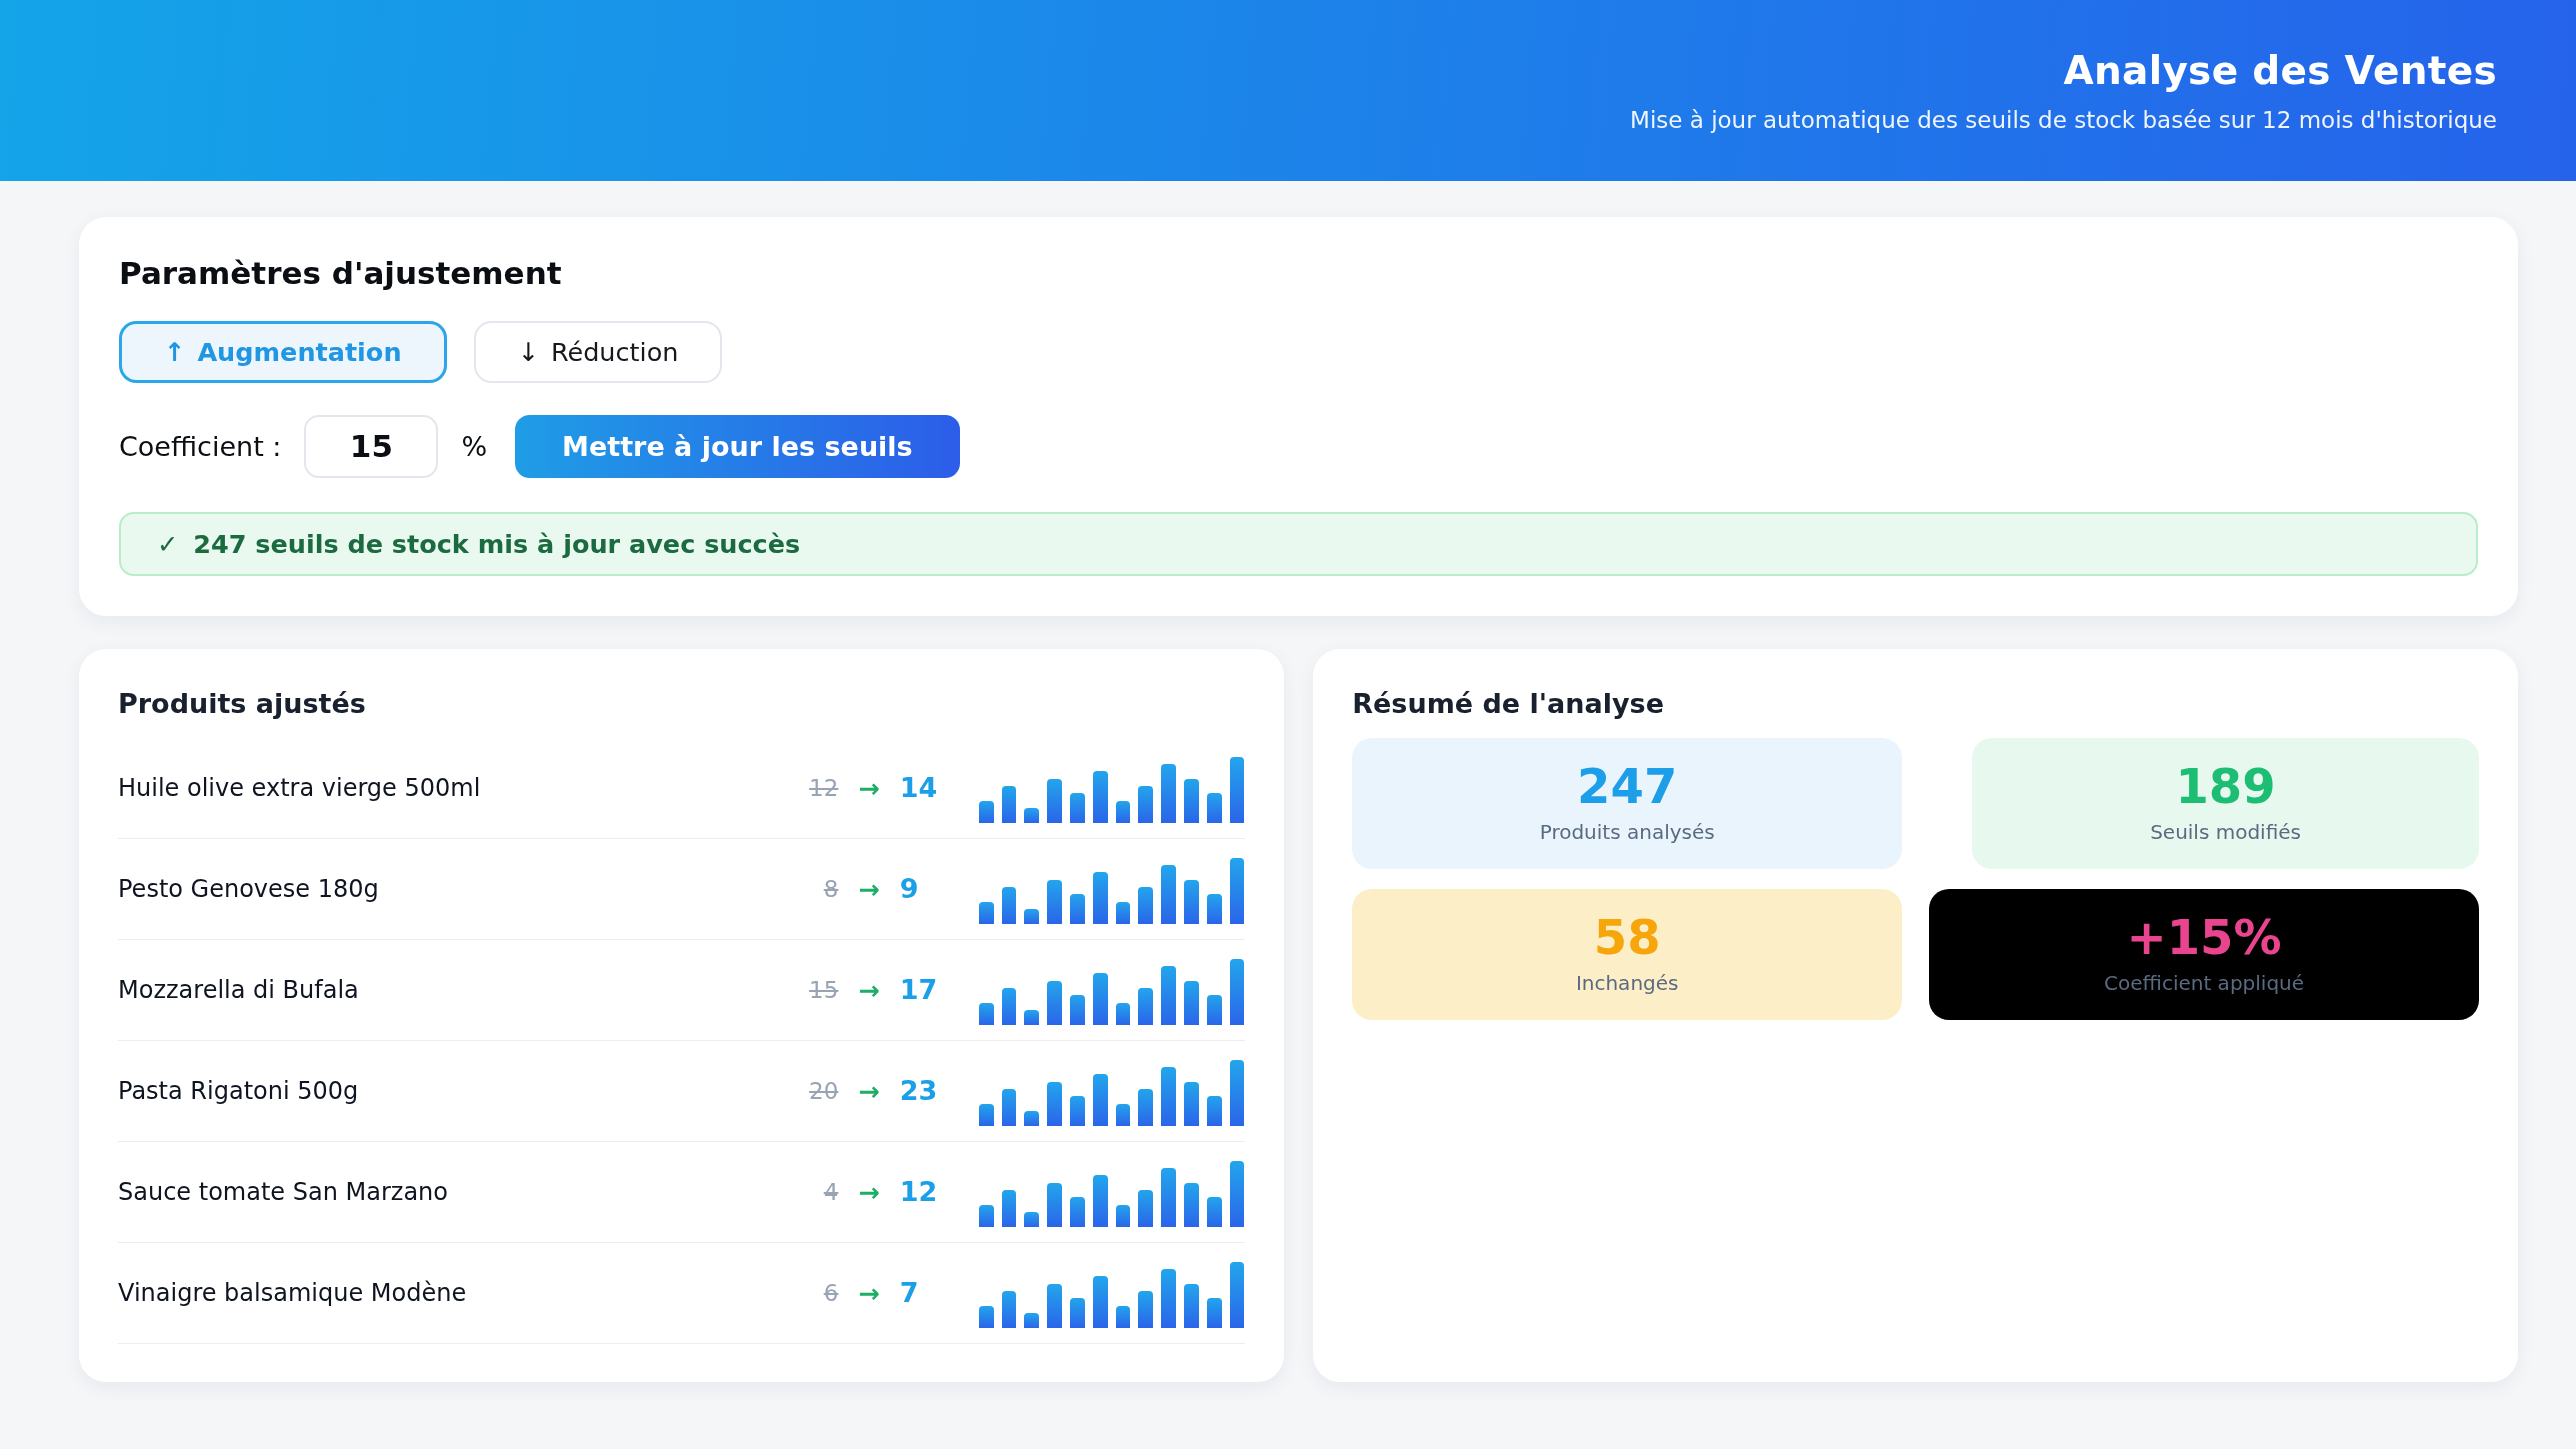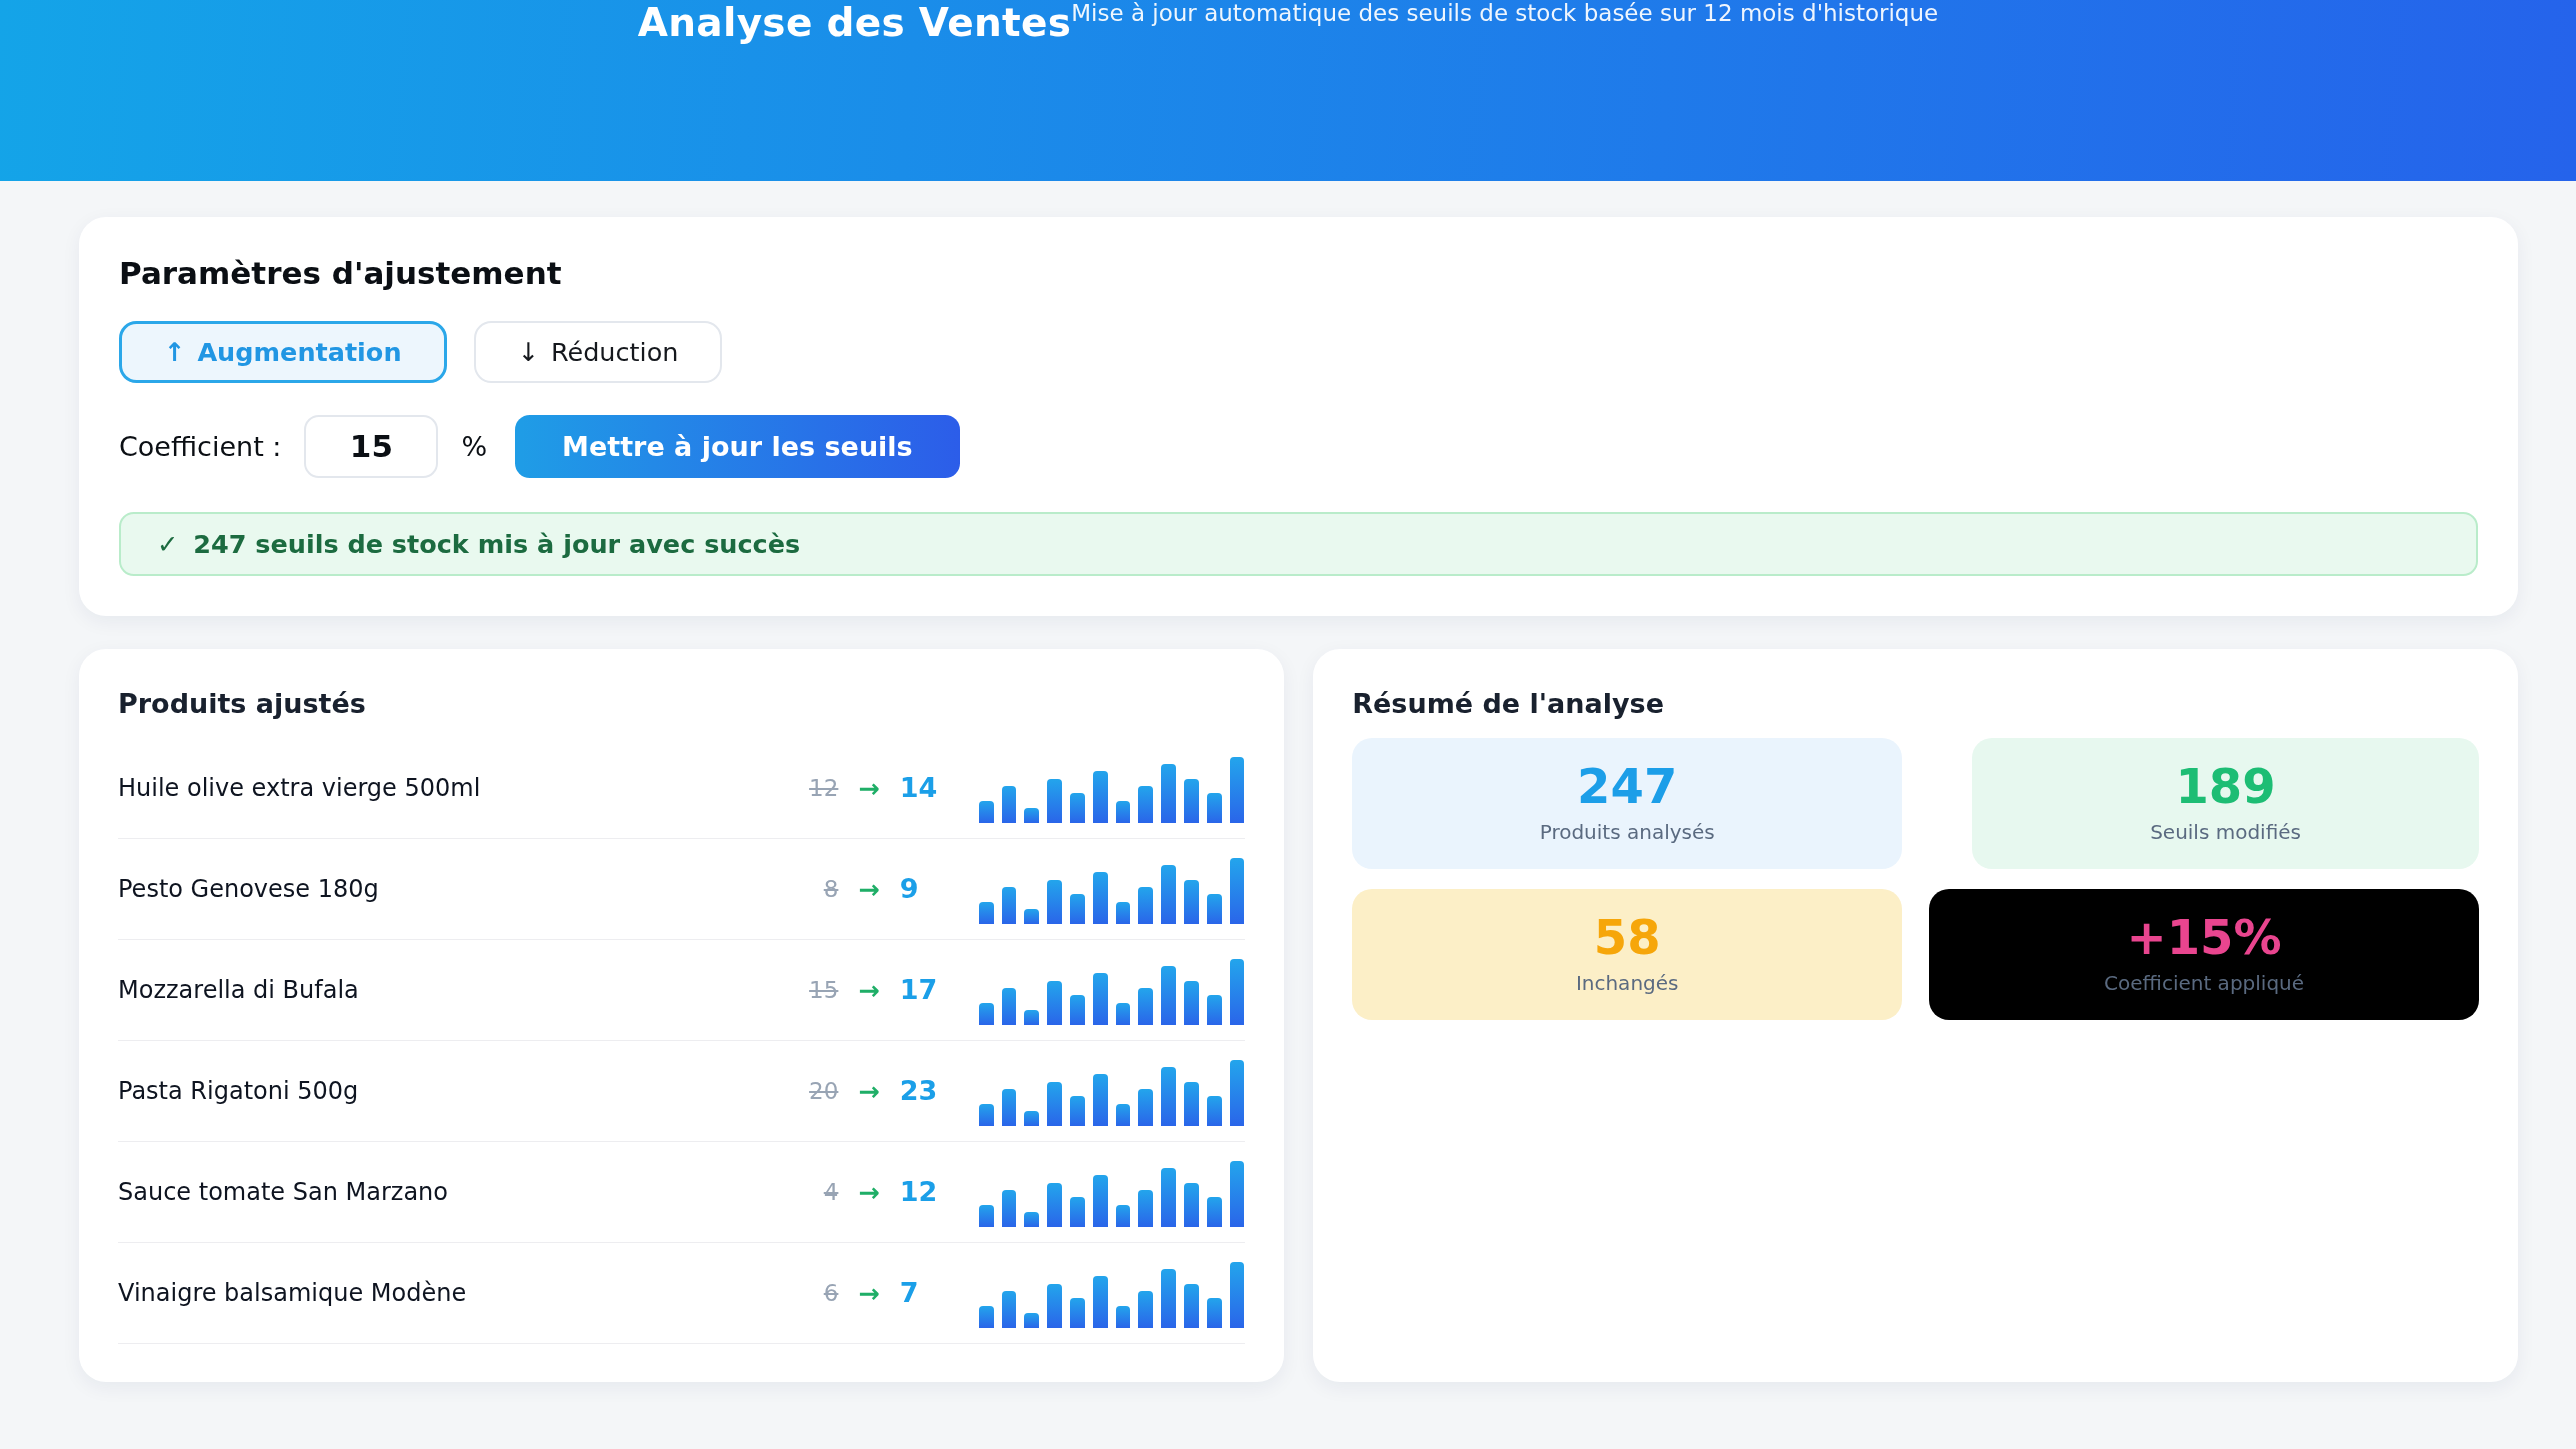--- a/index.html
+++ b/index.html
@@ -10,21 +10,21 @@
     font-family: "DejaVu Sans", "Liberation Sans", sans-serif;
     color: #0e1420;
     overflow: hidden;
   }
 
   
   .header {
     height: 181px;
     background: linear-gradient(95deg, #14a4e8 0%, #2563eb 100%);
     padding: 0 79px;
-    display: flex; flex-direction: row; justify-content: center;
+    display: flex; flex-direction: column; justify-content: center; text-align: right;
   }
   .header-title { font-size: 39px; font-weight: bold; color: #ffffff; margin: 0 0 13.4px 0; letter-spacing: 0.3px; }
   .header-subtitle { font-size: 23px; color: rgba(255,255,255,0.93); margin: 0; font-weight: 400; }
 
   
   .main { padding: 36px 58px 0 79px; }
   .card {
     background: #ffffff; border-radius: 27px;
     box-shadow: 0 5.4px 19px rgba(20,40,80,0.06);
   }

